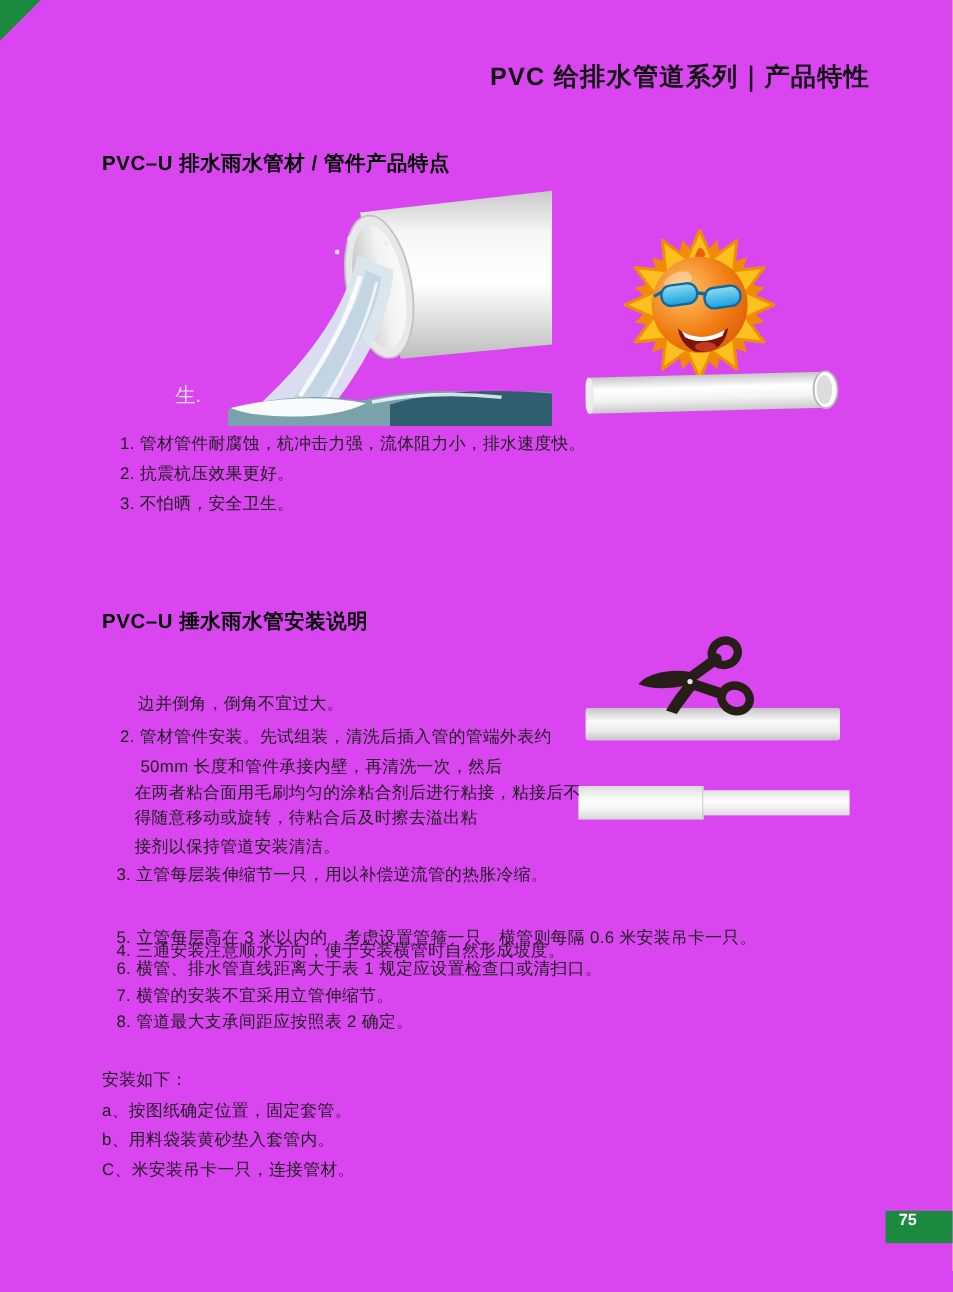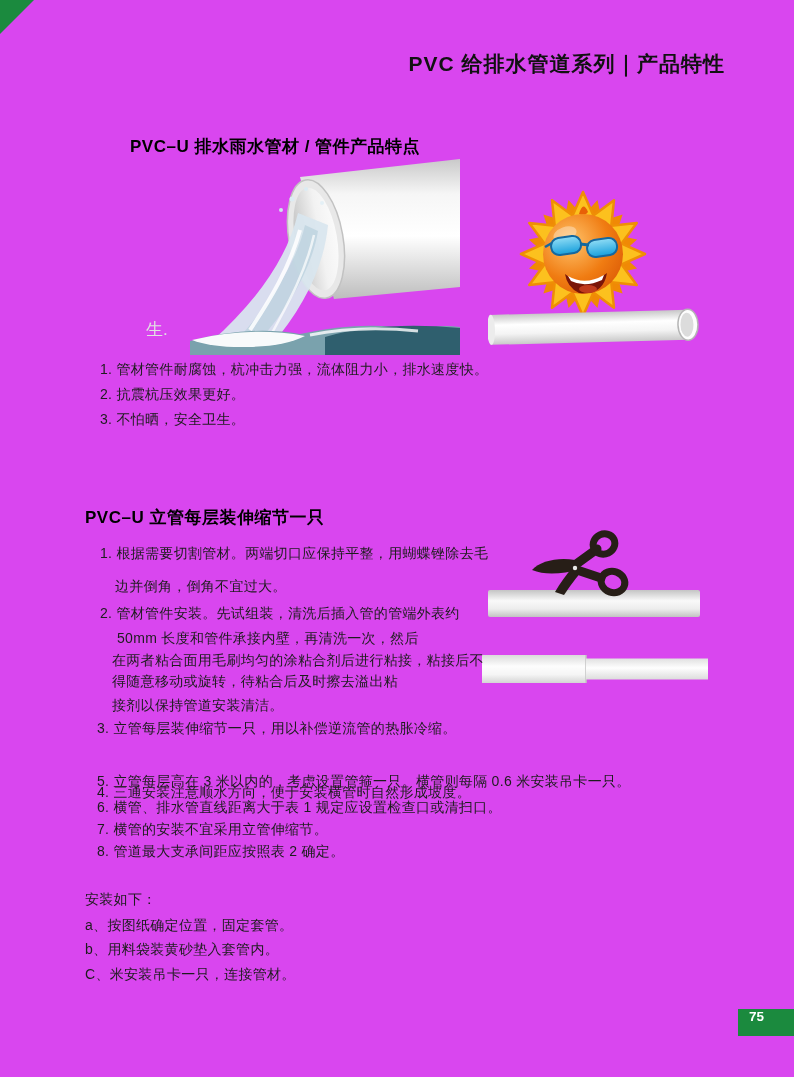--- a/index.html
+++ b/index.html
@@ -21,21 +21,21 @@
   .doc-title{
     position:absolute;top:50px;right:69px;
     font-size:21px;font-weight:700;color:#111;
     letter-spacing:1px;white-space:nowrap;
   }
   .sec-heading{
     position:absolute;left:85px;
     font-size:17px;font-weight:700;color:#000;
     letter-spacing:0.5px;white-space:nowrap;
   }
-  #sec1-heading{top:135px;margin-left:45px;}
+  #sec1-heading{top:125px;}
   #sec2-heading{top:506px;}
   .tline{
     position:absolute;
     font-size:14px;line-height:1.25;color:#1d1d1d;
     white-space:nowrap;letter-spacing:0.3px;
   }
   .illus{position:absolute;}
   .page-badge{
     position:absolute;top:1009px;right:0;
     width:56px;height:27px;
@@ -138,21 +138,21 @@
       <ellipse cx="3" cy="27" rx="4" ry="15" fill="#ececec"></ellipse>
       <ellipse cx="200" cy="27" rx="10" ry="15.5" fill="#fdfdfd" stroke="#b5b5b5" stroke-width="1.5"></ellipse>
       <ellipse cx="199" cy="27" rx="6.5" ry="12" fill="#dcdcdc"></ellipse>
     </g>
   </svg>
 
   <div class="tline" style="left:100px;top:361px">1. 管材管件耐腐蚀，杭冲击力强，流体阻力小，排水速度快。</div>
   <div class="tline" style="left:100px;top:386px">2. 抗震杭压效果更好。</div>
   <div class="tline" style="left:100px;top:411px">3. 不怕晒，安全卫生。</div>
 
-  <div class="sec-heading" id="sec2-heading">PVC–U 立管每层装伸缩节一只</div>
+  <div class="sec-heading" id="sec2-heading">PVC–U 捶水雨水管安装说明</div>
 
   <svg class="illus" style="left:480px;top:530px" width="230" height="95" viewBox="0 0 230 95">
     <defs>
       <linearGradient id="pipe2" x1="0" y1="0" x2="0" y2="1">
         <stop offset="0" stop-color="#c4c4c4"></stop>
           <stop offset="0.4" stop-color="#f9f9f9"></stop>
         <stop offset="0.7" stop-color="#ededed"></stop>
           <stop offset="1" stop-color="#c2c2c2"></stop>
       </linearGradient>
     </defs>
@@ -180,21 +180,20 @@
         <stop offset="0" stop-color="#e0e0e0"></stop>
           <stop offset="0.45" stop-color="#fefefe"></stop>
           <stop offset="1" stop-color="#dcdcdc"></stop>
       </linearGradient>
     </defs>
     <rect x="4" y="7" width="104" height="28" fill="url(#pipe3)"></rect>
     <line x1="108" y1="7" x2="108" y2="35" stroke="#c4c4c4" stroke-width="1.5"></line>
     <rect x="108" y="10.5" width="122" height="21" fill="url(#pipe4)"></rect>
   </svg>
 
-  <div class="tline" style="left:100px;top:545px">1. 根据需要切割管材。两端切口应保持平整，用蝴蝶锉除去毛</div>
   <div class="tline" style="left:115px;top:578px">边并倒角，倒角不宜过大。</div>
   <div class="tline" style="left:100px;top:605px">2. 管材管件安装。先试组装，清洗后插入管的管端外表约</div>
   <div class="tline" style="left:117px;top:630px">50mm 长度和管件承接内壁，再清洗一次，然后</div>
   <div class="tline" style="left:112px;top:673px">得随意移动或旋转，待粘合后及时擦去溢出粘</div>
   <div class="tline" style="left:112px;top:652px">在两者粘合面用毛刷均匀的涂粘合剂后进行粘接，粘接后不</div>
   <div class="tline" style="left:112px;top:697px">接剂以保持管道安装清洁。</div>
   <div class="tline" style="left:97px;top:720px">3. 立管每层装伸缩节一只，用以补偿逆流管的热胀冷缩。</div>
   <div class="tline" style="left:97px;top:784px">4. 三通安装注意顺水方向，便于安装横管时自然形成坡度。</div>
   <div class="tline" style="left:97px;top:773px">5. 立管每层高在 3 米以内的，考虑设置管箍一只。横管则每隔 0.6 米安装吊卡一只。</div>
   <div class="tline" style="left:97px;top:799px">6. 横管、排水管直线距离大于表 1 规定应设置检查口或清扫口。</div>

